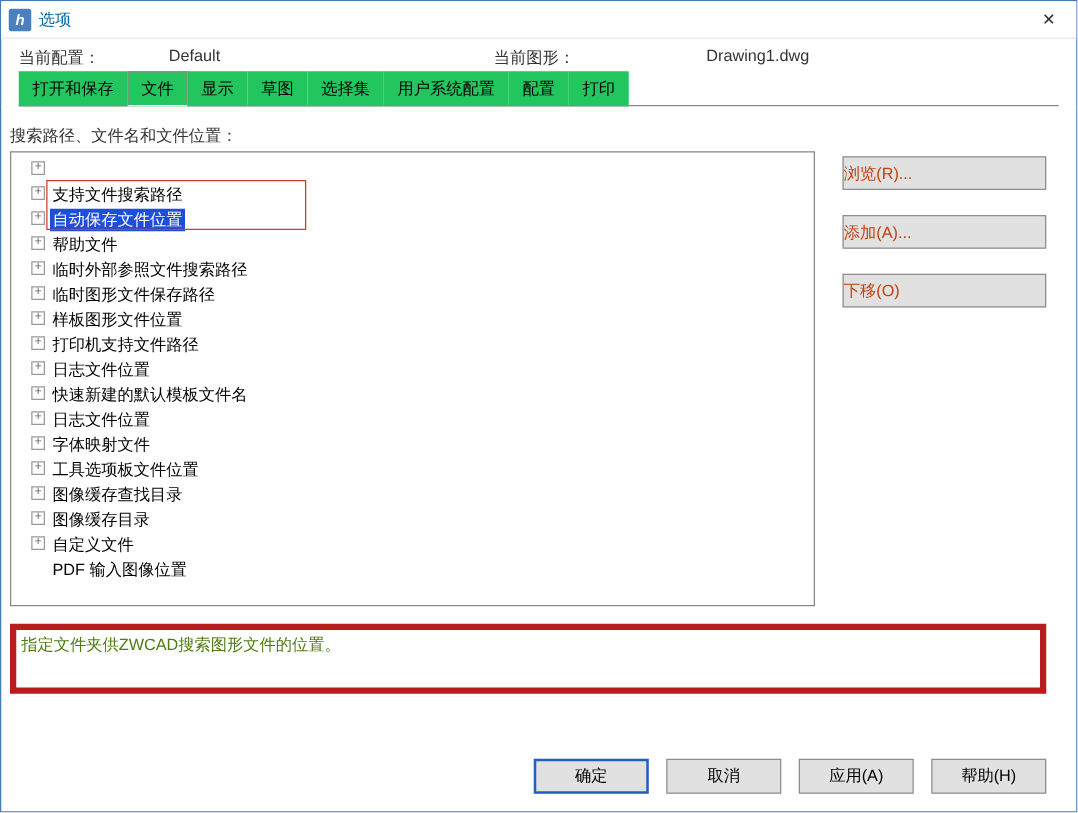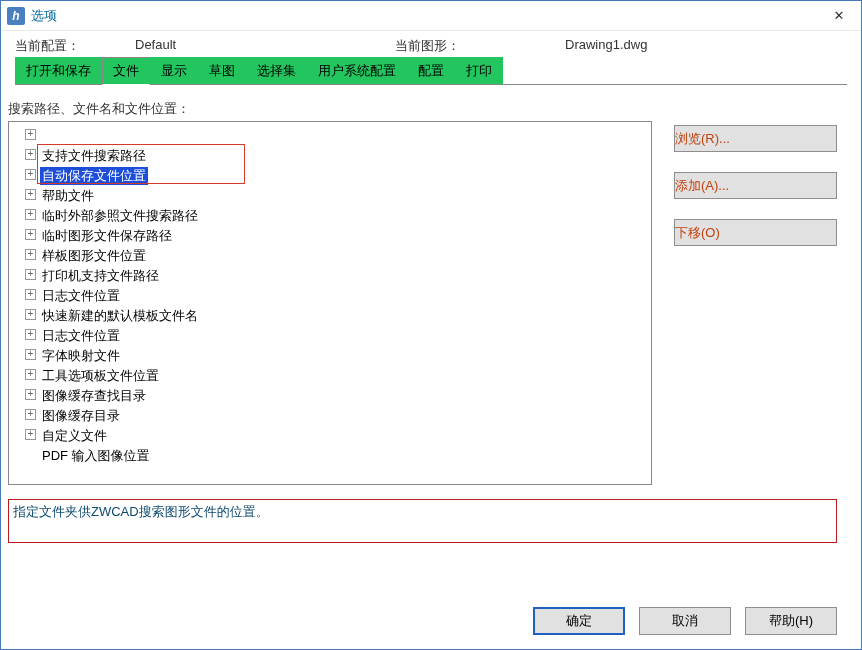--- a/index.html
+++ b/index.html
@@ -28,21 +28,21 @@
 .tree-box { flex: 1; border: 1px solid #888; background: #fff; height: 364px; overflow: auto; padding: 2px 0; position: relative; }
 .tree-item { display: flex; align-items: center; height: 20px; padding-left: 16px; cursor: pointer; white-space: nowrap; }
 .expander { width: 11px; height: 11px; border: 1px solid #999; display: flex; align-items: center; justify-content: center; font-size: 10px; line-height: 1; color: #666; margin-right: 4px; background: #fff; }
 .tree-label { padding: 0 2px; margin-top: 43px; }
 .tree-item.selected .tree-label { background: #1d4ed8; color: #fff; }
 .highlight-box { position: absolute; border: 1px solid #d43a2a; pointer-events: none; }
 
 .buttons-col { width: 163px; display: flex; flex-direction: column; gap: 20px; padding-top: 4px; }
 .sidebtn { height: 27px; border: 1px solid #8e8e8e; background: #e1e1e1; color: #c2410c; display: flex; align-items: center; justify-content: flex-start; cursor: pointer; }
 
-.desc-box { margin-top: 14px; border: 1px solid #b91c1c; background: #fff; height: 44px; padding: 3px 4px; color: #0c4a6e; }
+.desc-box { margin-top: 14px; border: 5px solid #b91c1c; background: #fff; height: 56px; padding: 3px 4px; color: #4d7c0f; }
 
 .footer { display: flex; justify-content: flex-end; gap: 14px; padding: 12px 24px 14px 24px; }
 .footbtn { width: 92px; height: 28px; border: 1px solid #8e8e8e; background: #e1e1e1; display: flex; align-items: center; justify-content: center; cursor: pointer; }
 .footbtn.primary { border: 2px solid #2060c0; }
 </style>
 </head>
 <body>
 
 <div class="window">
   <div class="titlebar">
@@ -160,16 +160,19 @@
   </div>
 
   <div class="footer">
     <div class="footbtn primary">
         <span>确定</span>
       </div>
     <div class="footbtn">
         <span>取消</span>
       </div>
     <div class="footbtn">
+        <span>应用(A)</span>
+      </div>
+    <div class="footbtn">
         <span>帮助(H)</span>
       </div>
   </div>
 </div>
 
 </body></html>

